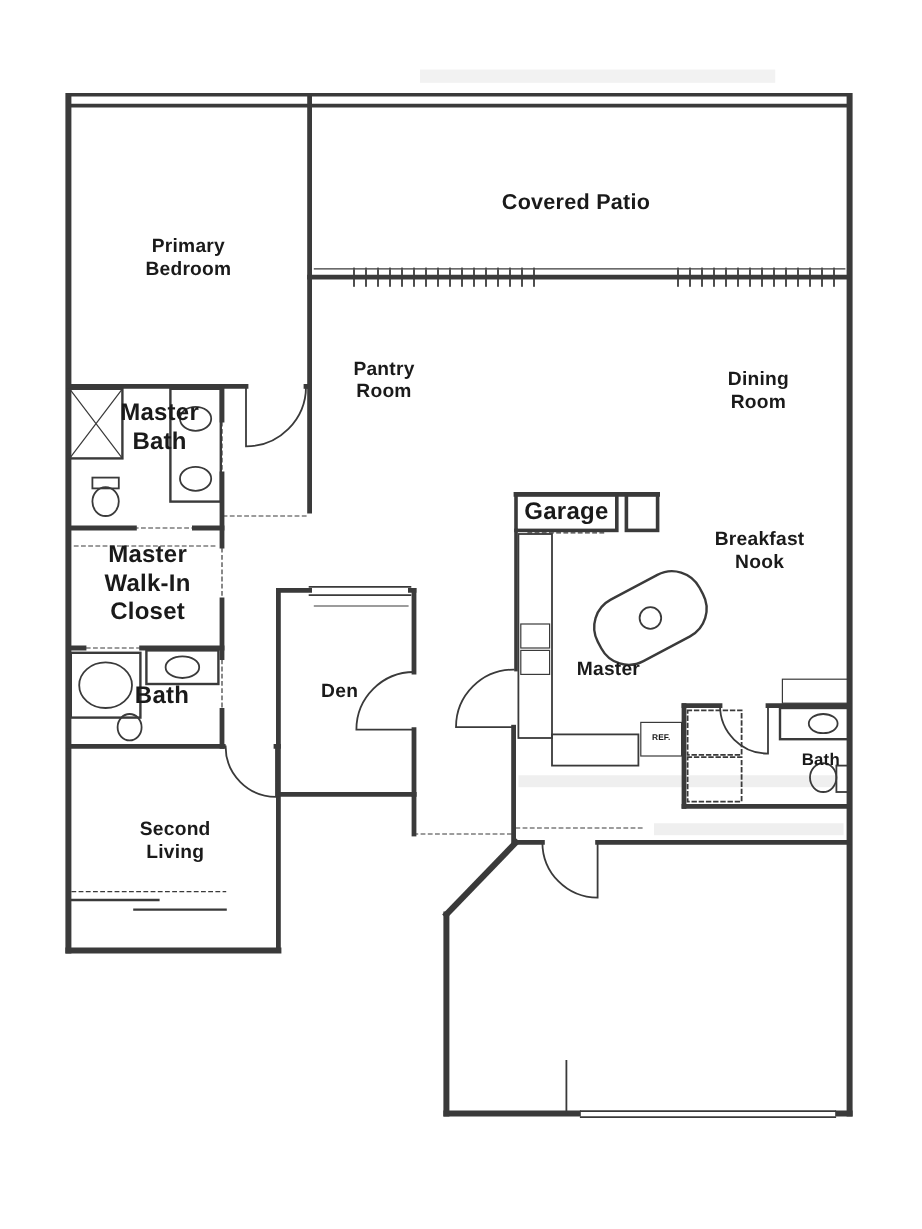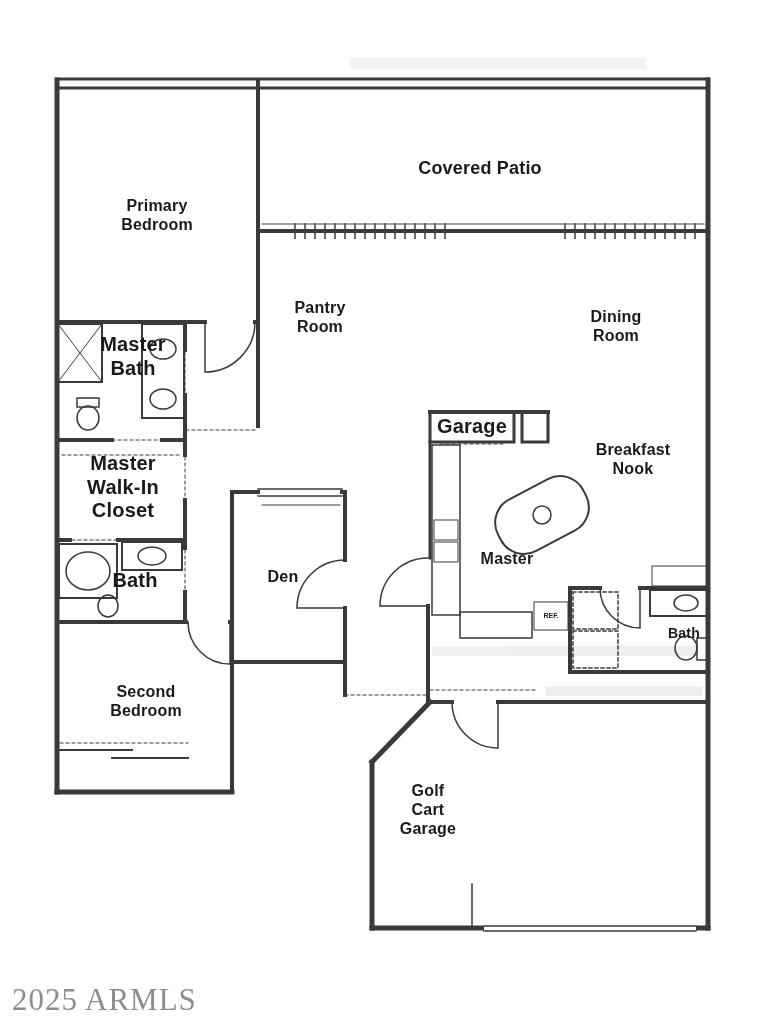--- a/index.html
+++ b/index.html
@@ -169,35 +169,31 @@
       <path class="s sw15" d="M484 926 H696"></path>
       <path class="s sw15" d="M484 931 H696"></path>
     </g>
   </svg>
 
   <div class="label lg" style="left:480px;top:169px">Covered Patio</div>
   <div class="label md" style="left:157px;top:216px">Primary
 Bedroom</div>
   <div class="label md" style="left:320px;top:318px">Pantry
 Room</div>
-  <div class="label md" style="left:616px;top:327px">Dining
+  <div class="label md" style="left:632px;top:327px">Dining
 Room</div>
   <div class="label sm" style="left:133px;top:357px">Master
 Bath</div>
   <div class="label sm" style="left:472px;top:427px">Garage</div>
   <div class="label md" style="left:633px;top:460px">Breakfast
 Nook</div>
   <div class="label sm" style="left:123px;top:487px">Master
 Walk-In
 Closet</div>
   <div class="label md" style="left:507px;top:559px">Master</div>
   <div class="label md" style="left:283px;top:577px">Den</div>
   <div class="label sm" style="left:135px;top:581px">Bath</div>
   <div class="label xs" style="left:684px;top:633px">Bath</div>
   <div class="label md" style="left:146px;top:702px">Second
-Bedroom</div>
-  <div class="label md" style="left:428px;top:810px">Golf
-Cart
-Garage</div>
+Living</div>
   <div class="label tiny" style="left:551px;top:616px">REF.</div>
 
-  <div class="watermark">2025 ARMLS</div>
 </div>
 
 </body></html>

